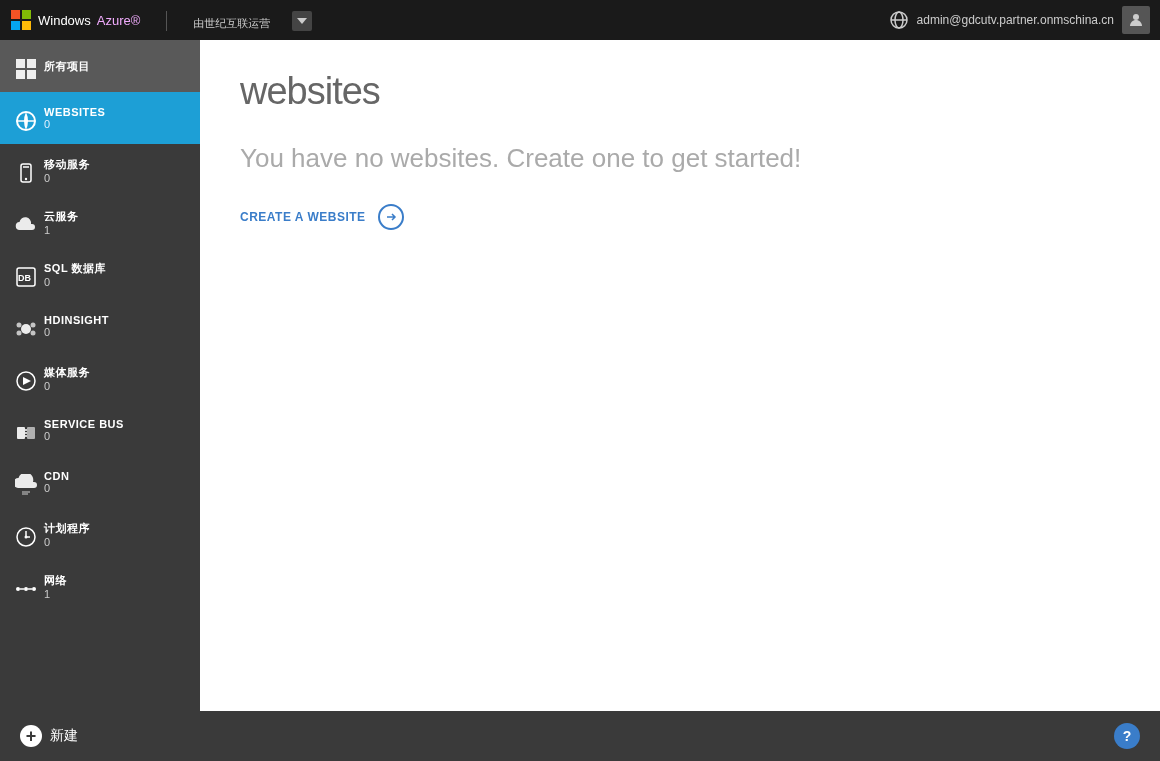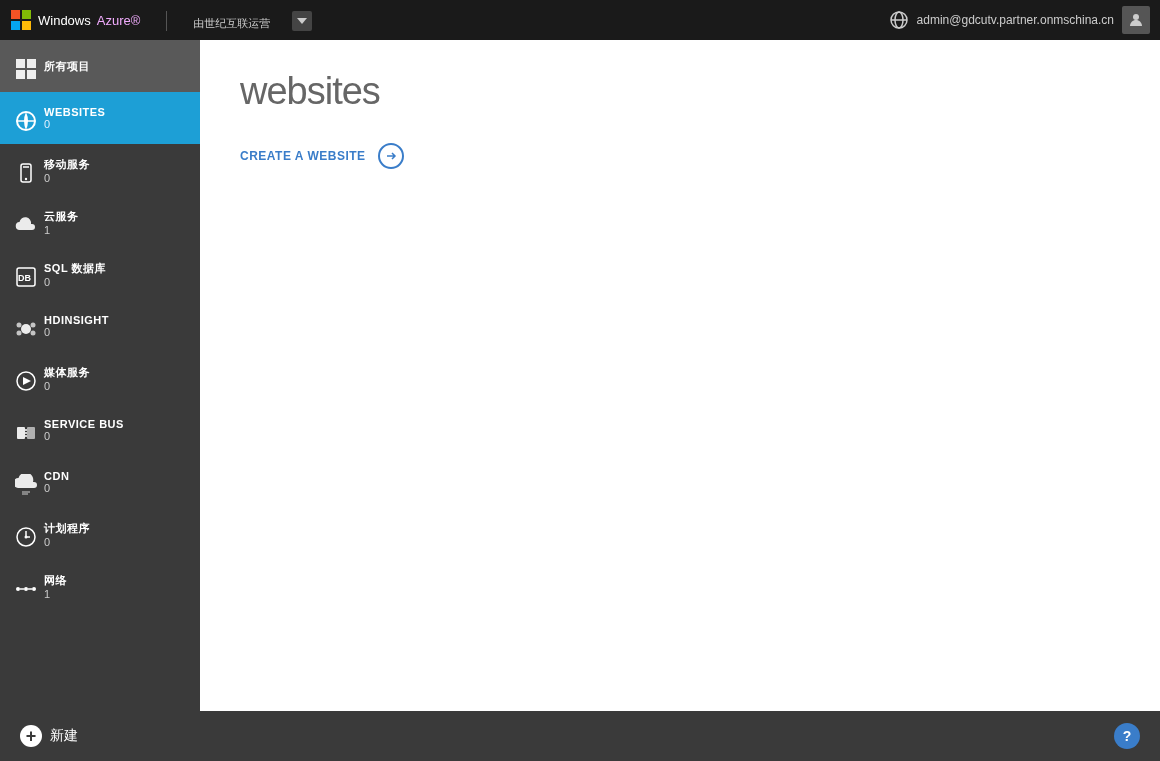--- a/index.html
+++ b/index.html
@@ -433,20 +433,21 @@
       <div class="sidebar-item-text">
         <span class="sidebar-item-name">网络</span>
         <span class="sidebar-item-count">1</span>
       </div>
     </div>
 
   </div>
 
   <div class="content">
     <h1 class="page-title">websites</h1>
+    <p class="empty-message">You have no websites. Create one to get started!</p>
     <div class="create-link">
       <span>CREATE A WEBSITE</span>
       <div class="arrow-circle">
         <svg width="12" height="12" viewBox="0 0 12 12" fill="#3a7dc9">
           <path d="M2 6 L10 6 M7 3 L10 6 L7 9" stroke="#3a7dc9" stroke-width="1.5" fill="none"></path>
         </svg>
       </div>
     </div>
   </div>
 

